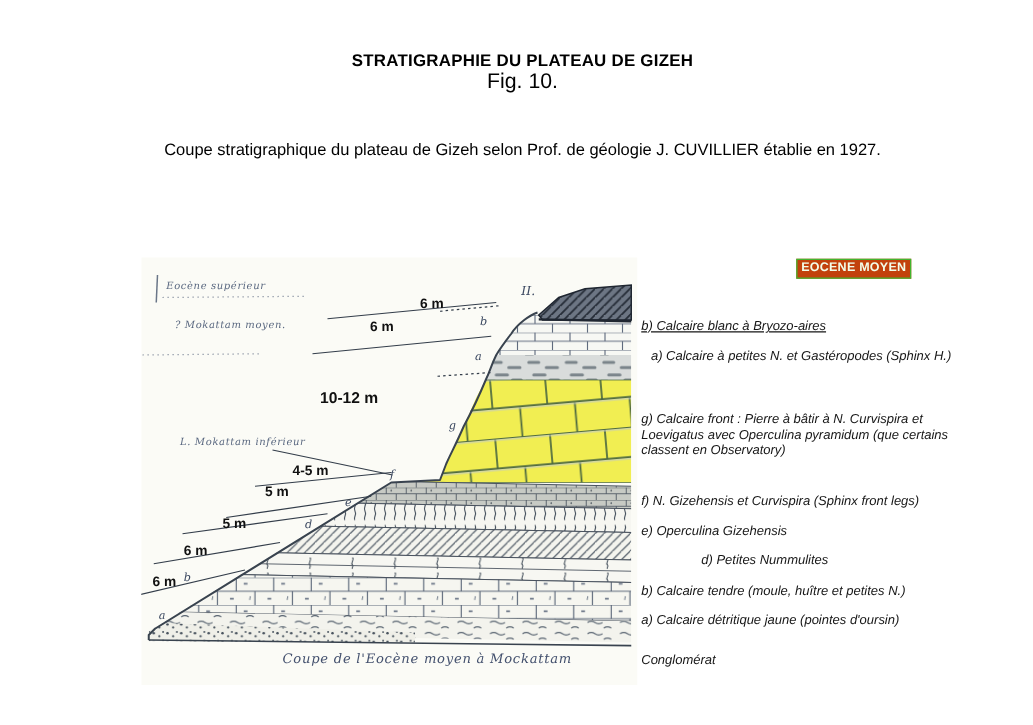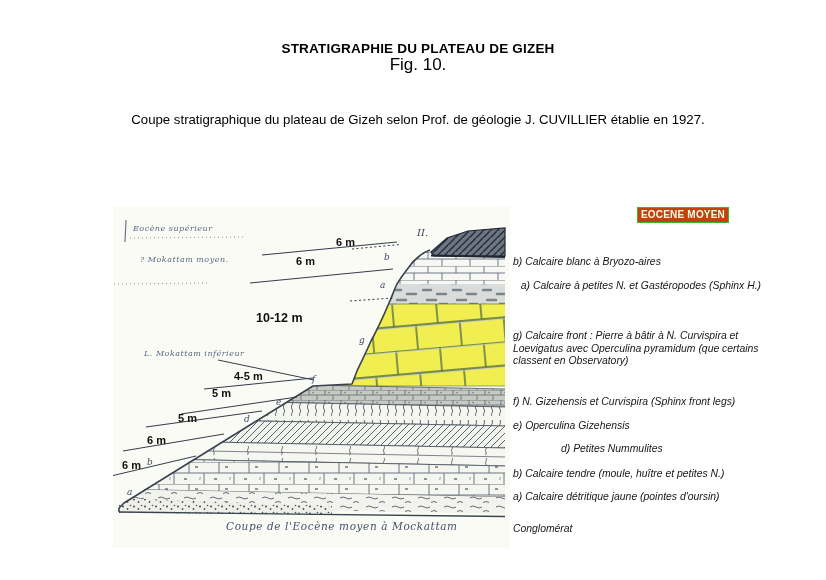--- a/index.html
+++ b/index.html
@@ -28,21 +28,21 @@
 <body>
 
 <div class="hdr" id="fig-label">Fig. 10.</div>
 <div class="hdr" id="doc-title">STRATIGRAPHIE DU PLATEAU DE GIZEH</div>
 <div class="hdr" id="doc-caption">
   <div class="inner">Coupe stratigraphique du plateau de Gizeh selon Prof. de géologie J. CUVILLIER établie en 1927.</div>
 </div>
 
 <div id="eocene-badge">EOCENE MOYEN</div>
 
-<div class="strat-note" style="top:256px;">b) Calcaire blanc à Bryozo-aires</div>
+<div class="strat-note" style="top:256px;text-decoration:underline;">b) Calcaire blanc à Bryozo-aires</div>
 <div class="strat-note" style="top:280px;text-align:right;">a) Calcaire à petites N. et Gastéropodes (Sphinx H.)</div>
 <div class="strat-note" style="top:330px;">g) Calcaire front : Pierre à bâtir à N. Curvispira et Loevigatus avec Operculina  pyramidum (que certains classent en Observatory)</div>
 <div class="strat-note" style="top:396px;">f) N. Gizehensis et Curvispira (Sphinx front legs)</div>
 <div class="strat-note" style="top:420px;">e) Operculina Gizehensis</div>
 <div class="strat-note" style="top:443px;margin-left:48px;">d) Petites Nummulites</div>
 <div class="strat-note" style="top:468px;">b) Calcaire tendre (moule, huître et petites N.)</div>
 <div class="strat-note" style="top:491px;">a) Calcaire détritique jaune (pointes d'oursin)</div>
 <div class="strat-note" style="top:523px;">Conglomérat</div>
 
 <svg id="figure-photo" viewBox="113 205 397 345" xmlns="http://www.w3.org/2000/svg">

